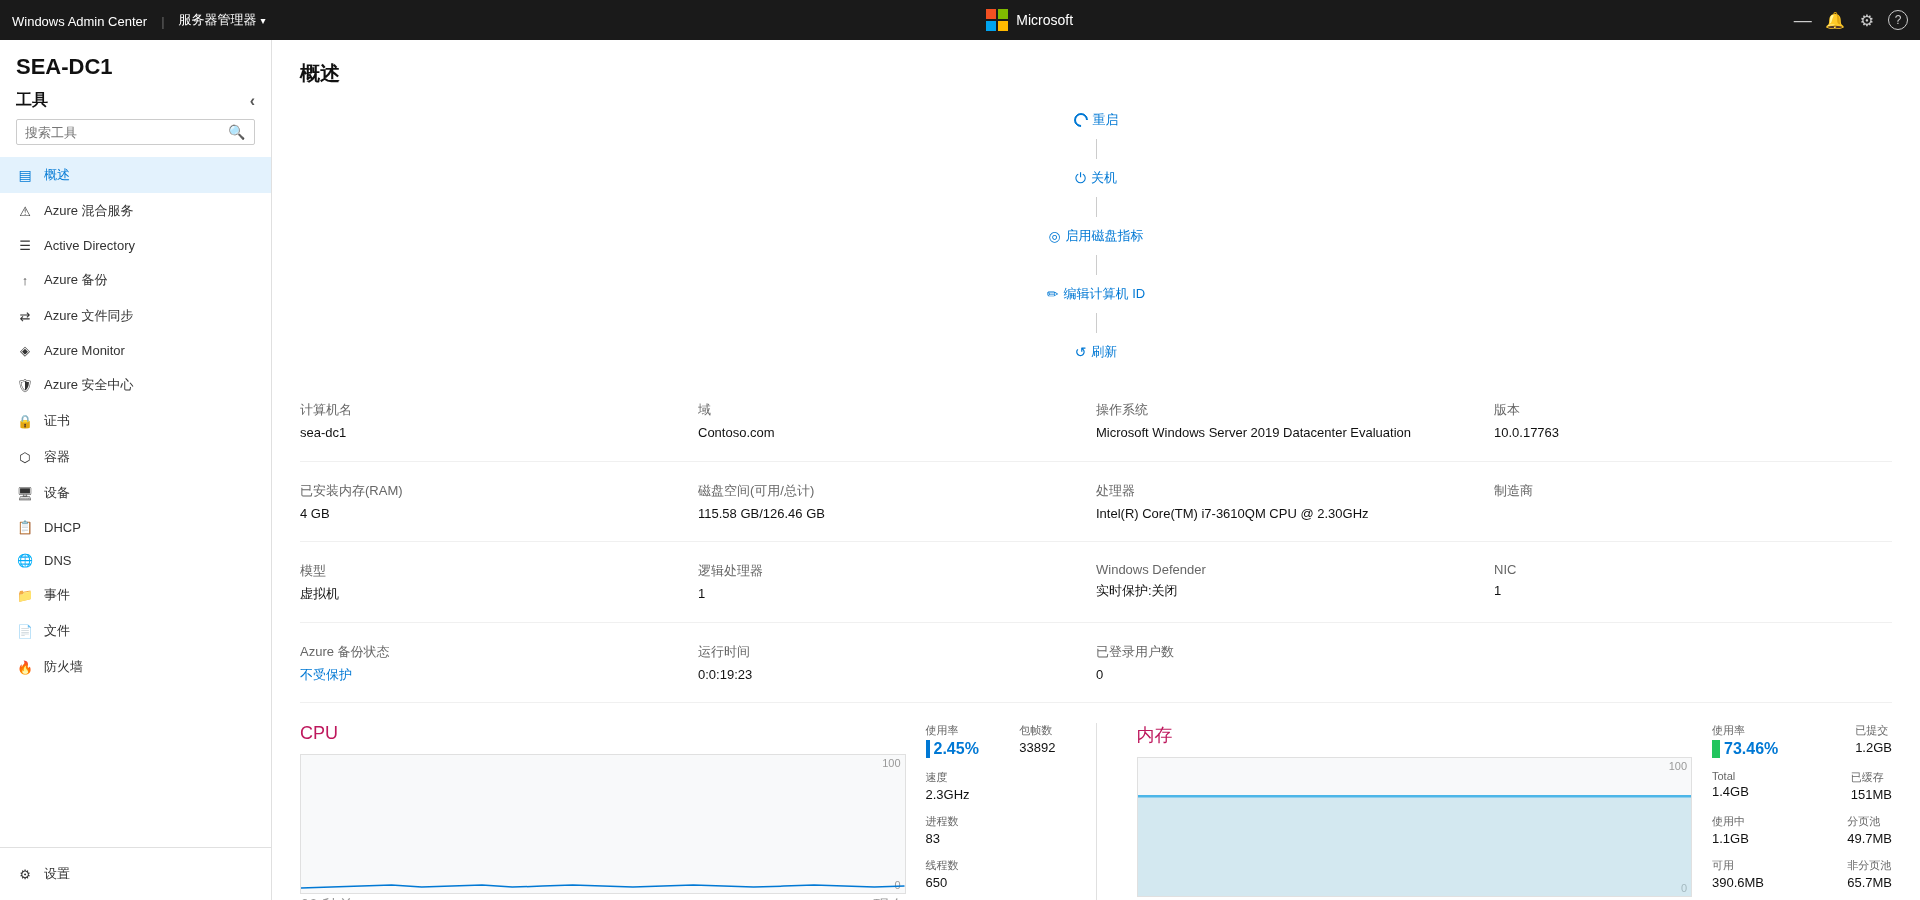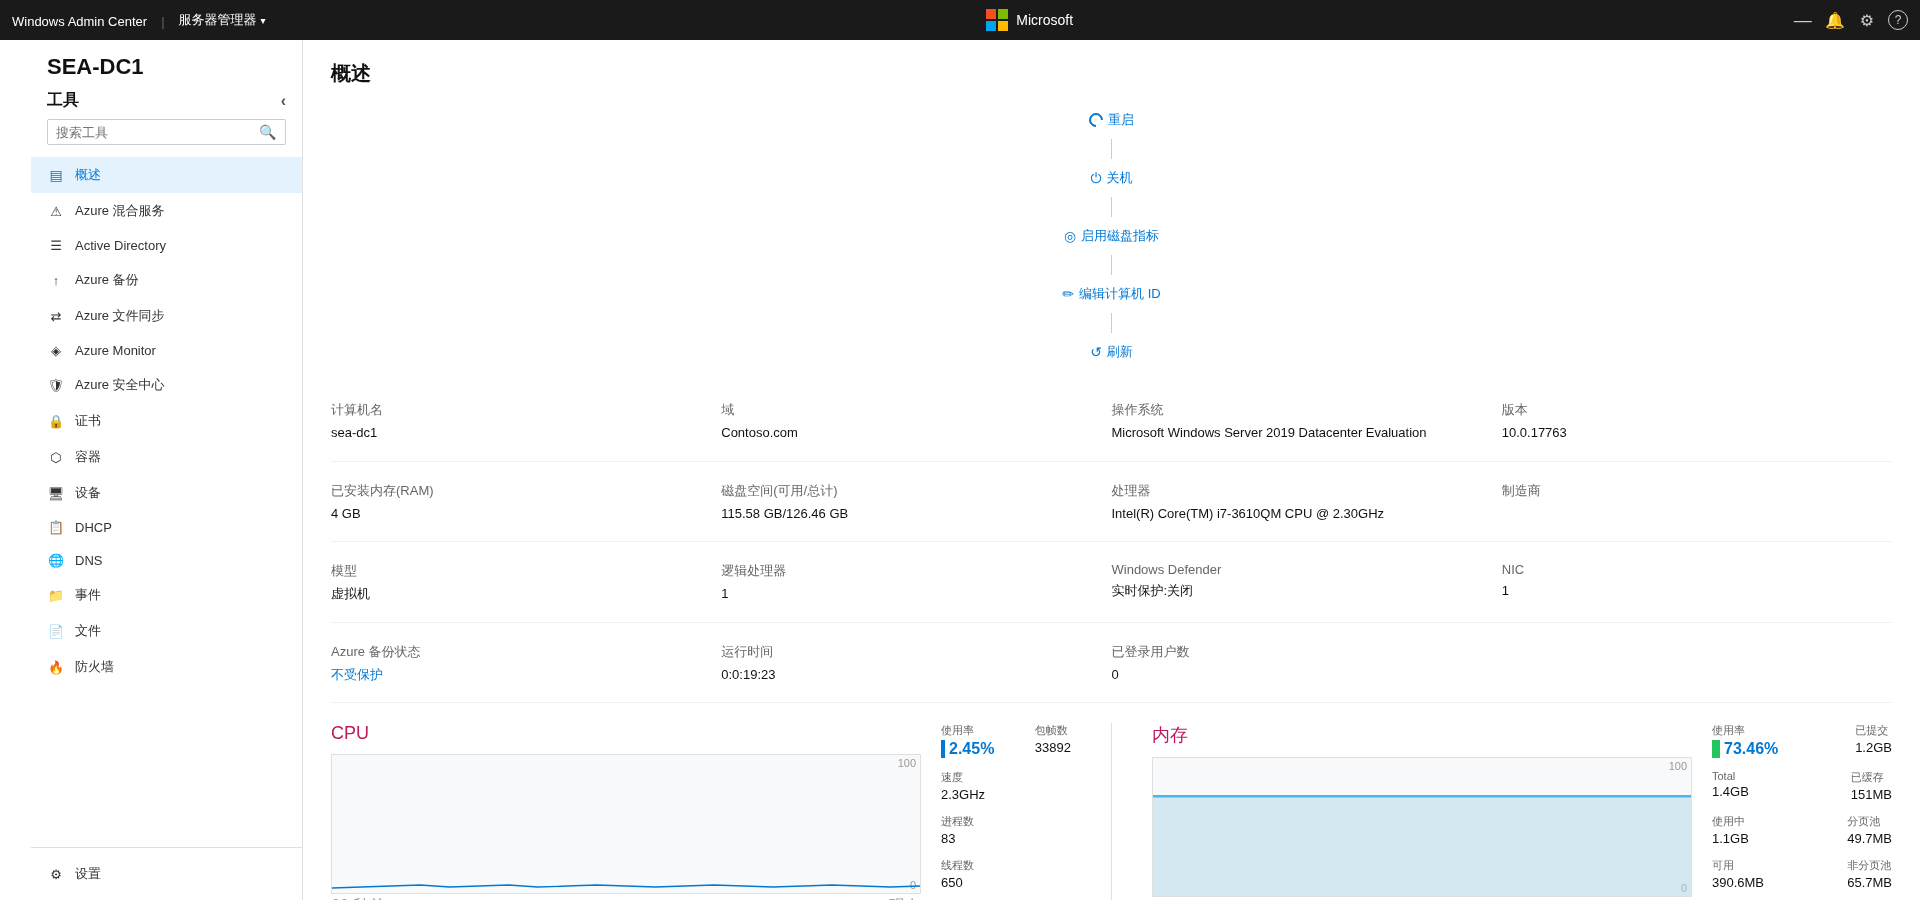--- a/index.html
+++ b/index.html
@@ -21,21 +21,21 @@
     .ms-logo-squares { display: grid; grid-template-columns: 10px 10px; grid-template-rows: 10px 10px; gap: 2px; }
     .ms-sq-r { background: #f25022; }
     .ms-sq-g { background: #7fba00; }
     .ms-sq-b { background: #00a4ef; }
     .ms-sq-y { background: #ffb900; }
     .ms-logo-text { color: #fff; font-size: 14px; margin-left: 6px; }
     .topbar-right { display: flex; align-items: center; gap: 14px; color: #ccc; font-size: 16px; }
     .topbar-icon { cursor: pointer; }
 
     
-    .main-layout { display: flex; flex: 1; overflow: hidden; padding-left: 31px; }
+    .main-layout { display: flex; flex: 1; overflow: hidden; }
 
     
     .sidebar {
       width: 272px;
       background: #fff;
       border-right: 1px solid #e0e0e0;
       display: flex;
       flex-direction: column;
       flex-shrink: 0;
       overflow: hidden;

